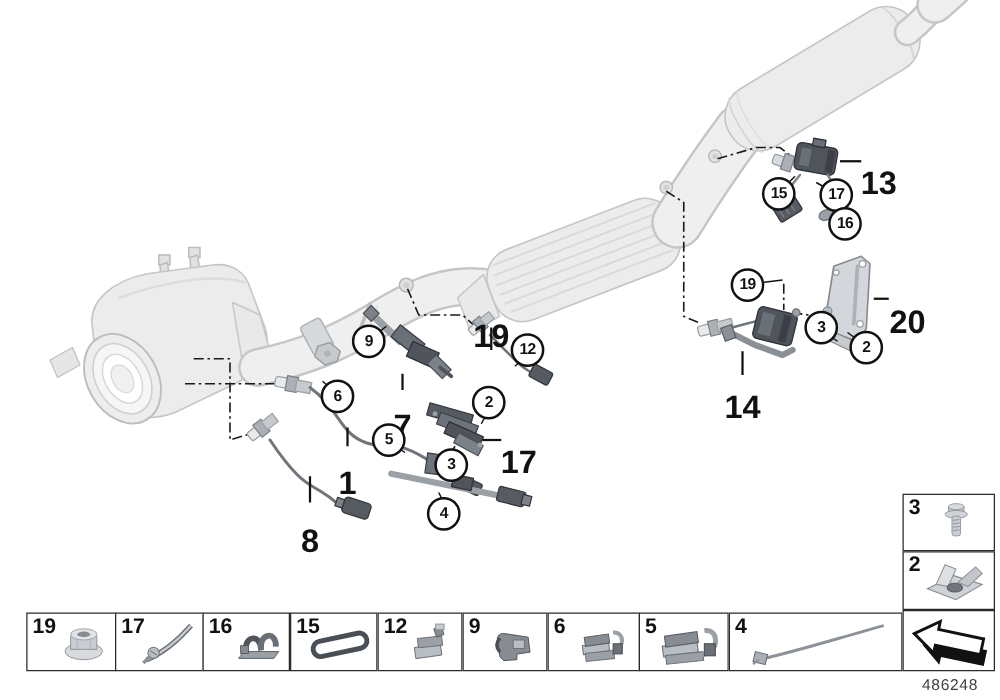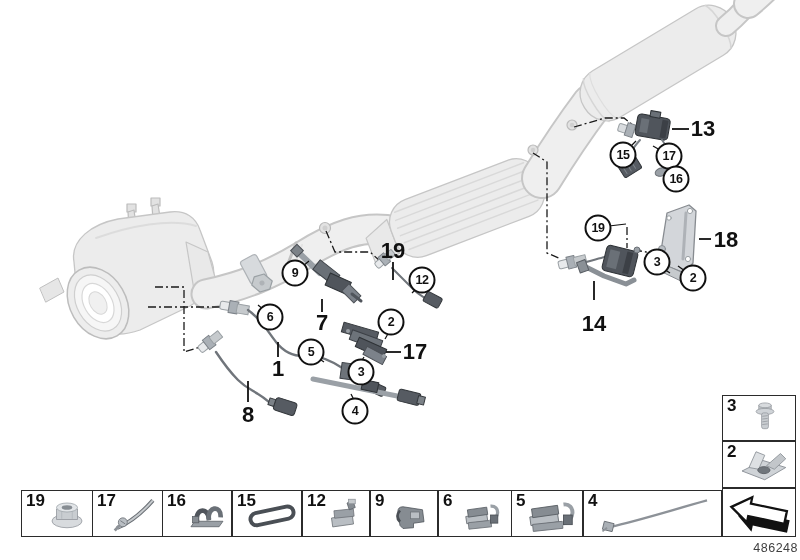--- a/index.html
+++ b/index.html
@@ -3,25 +3,25 @@
 <meta charset="utf-8">
 <style>
   html,body{margin:0;padding:0;background:#fff;}
   .stage{position:relative;width:800px;height:560px;background:#fff;overflow:hidden;
          font-family:"Liberation Sans",sans-serif;color:#111;}
   .illu{position:absolute;left:0;top:0;}
   .co{position:absolute;transform:translate(-50%,-50%);display:flex;align-items:center;
       justify-content:center;z-index:5;}
   .co.circle{width:23px;height:23px;border:2px solid #111;border-radius:50%;background:#fff;
       font-weight:bold;font-size:12.5px;letter-spacing:-0.5px;line-height:1;}
-  .co.plain{font-weight:bold;font-size:22px;background:transparent;white-space:nowrap;}
+  .co.plain{font-weight:bold;font-size:26px;background:transparent;white-space:nowrap;margin-top:18px;}
   .legend-box{position:absolute;border:1px solid #2b2b2b;background:#fff;box-sizing:border-box;z-index:4;}
   .legend-num{position:absolute;top:0;left:4px;font-weight:bold;font-size:17px;color:#111;}
   .legend-icon{position:absolute;right:1px;bottom:1px;}
-  .docnum{position:absolute;left:722px;top:541px;width:76px;text-align:right;
+  .docnum{position:absolute;left:722px;top:541px;width:76px;text-align:center;
           font-size:12.5px;color:#3f3f3f;letter-spacing:.5px;z-index:4;}
 </style>
 </head>
 <body>
 
 <div class="stage">
 
   <svg class="illu" width="800" height="560" viewBox="0 0 800 560">
 
     <g stroke-linecap="round" stroke-linejoin="round">
@@ -260,22 +260,22 @@
       </g>
     </g>
   </svg>
 
   <div class="co plain" style="left:278px;top:369px">1</div>
   <div class="co plain" style="left:322px;top:323px">7</div>
   <div class="co plain" style="left:248px;top:415px">8</div>
   <div class="co plain" style="left:415px;top:352px">17</div>
   <div class="co plain" style="left:393px;top:251px">19</div>
   <div class="co plain" style="left:703px;top:129px">13</div>
-  <div class="co plain" style="left:594px;top:324px">14</div>
-  <div class="co plain" style="left:726px;top:240px">18</div>
+  <div class="co plain" style="left:594px;top:308px">14</div>
+  <div class="co plain" style="left:726px;top:240px">20</div>
 
   <div class="co circle" style="left:295px;top:273px">9</div>
   <div class="co circle" style="left:270px;top:317px">6</div>
   <div class="co circle" style="left:311px;top:352px">5</div>
   <div class="co circle" style="left:391px;top:322px">2</div>
   <div class="co circle" style="left:361px;top:372px">3</div>
   <div class="co circle" style="left:355px;top:411px">4</div>
   <div class="co circle" style="left:422px;top:280px">12</div>
   <div class="co circle" style="left:623px;top:155px">15</div>
   <div class="co circle" style="left:669px;top:156px">17</div>

